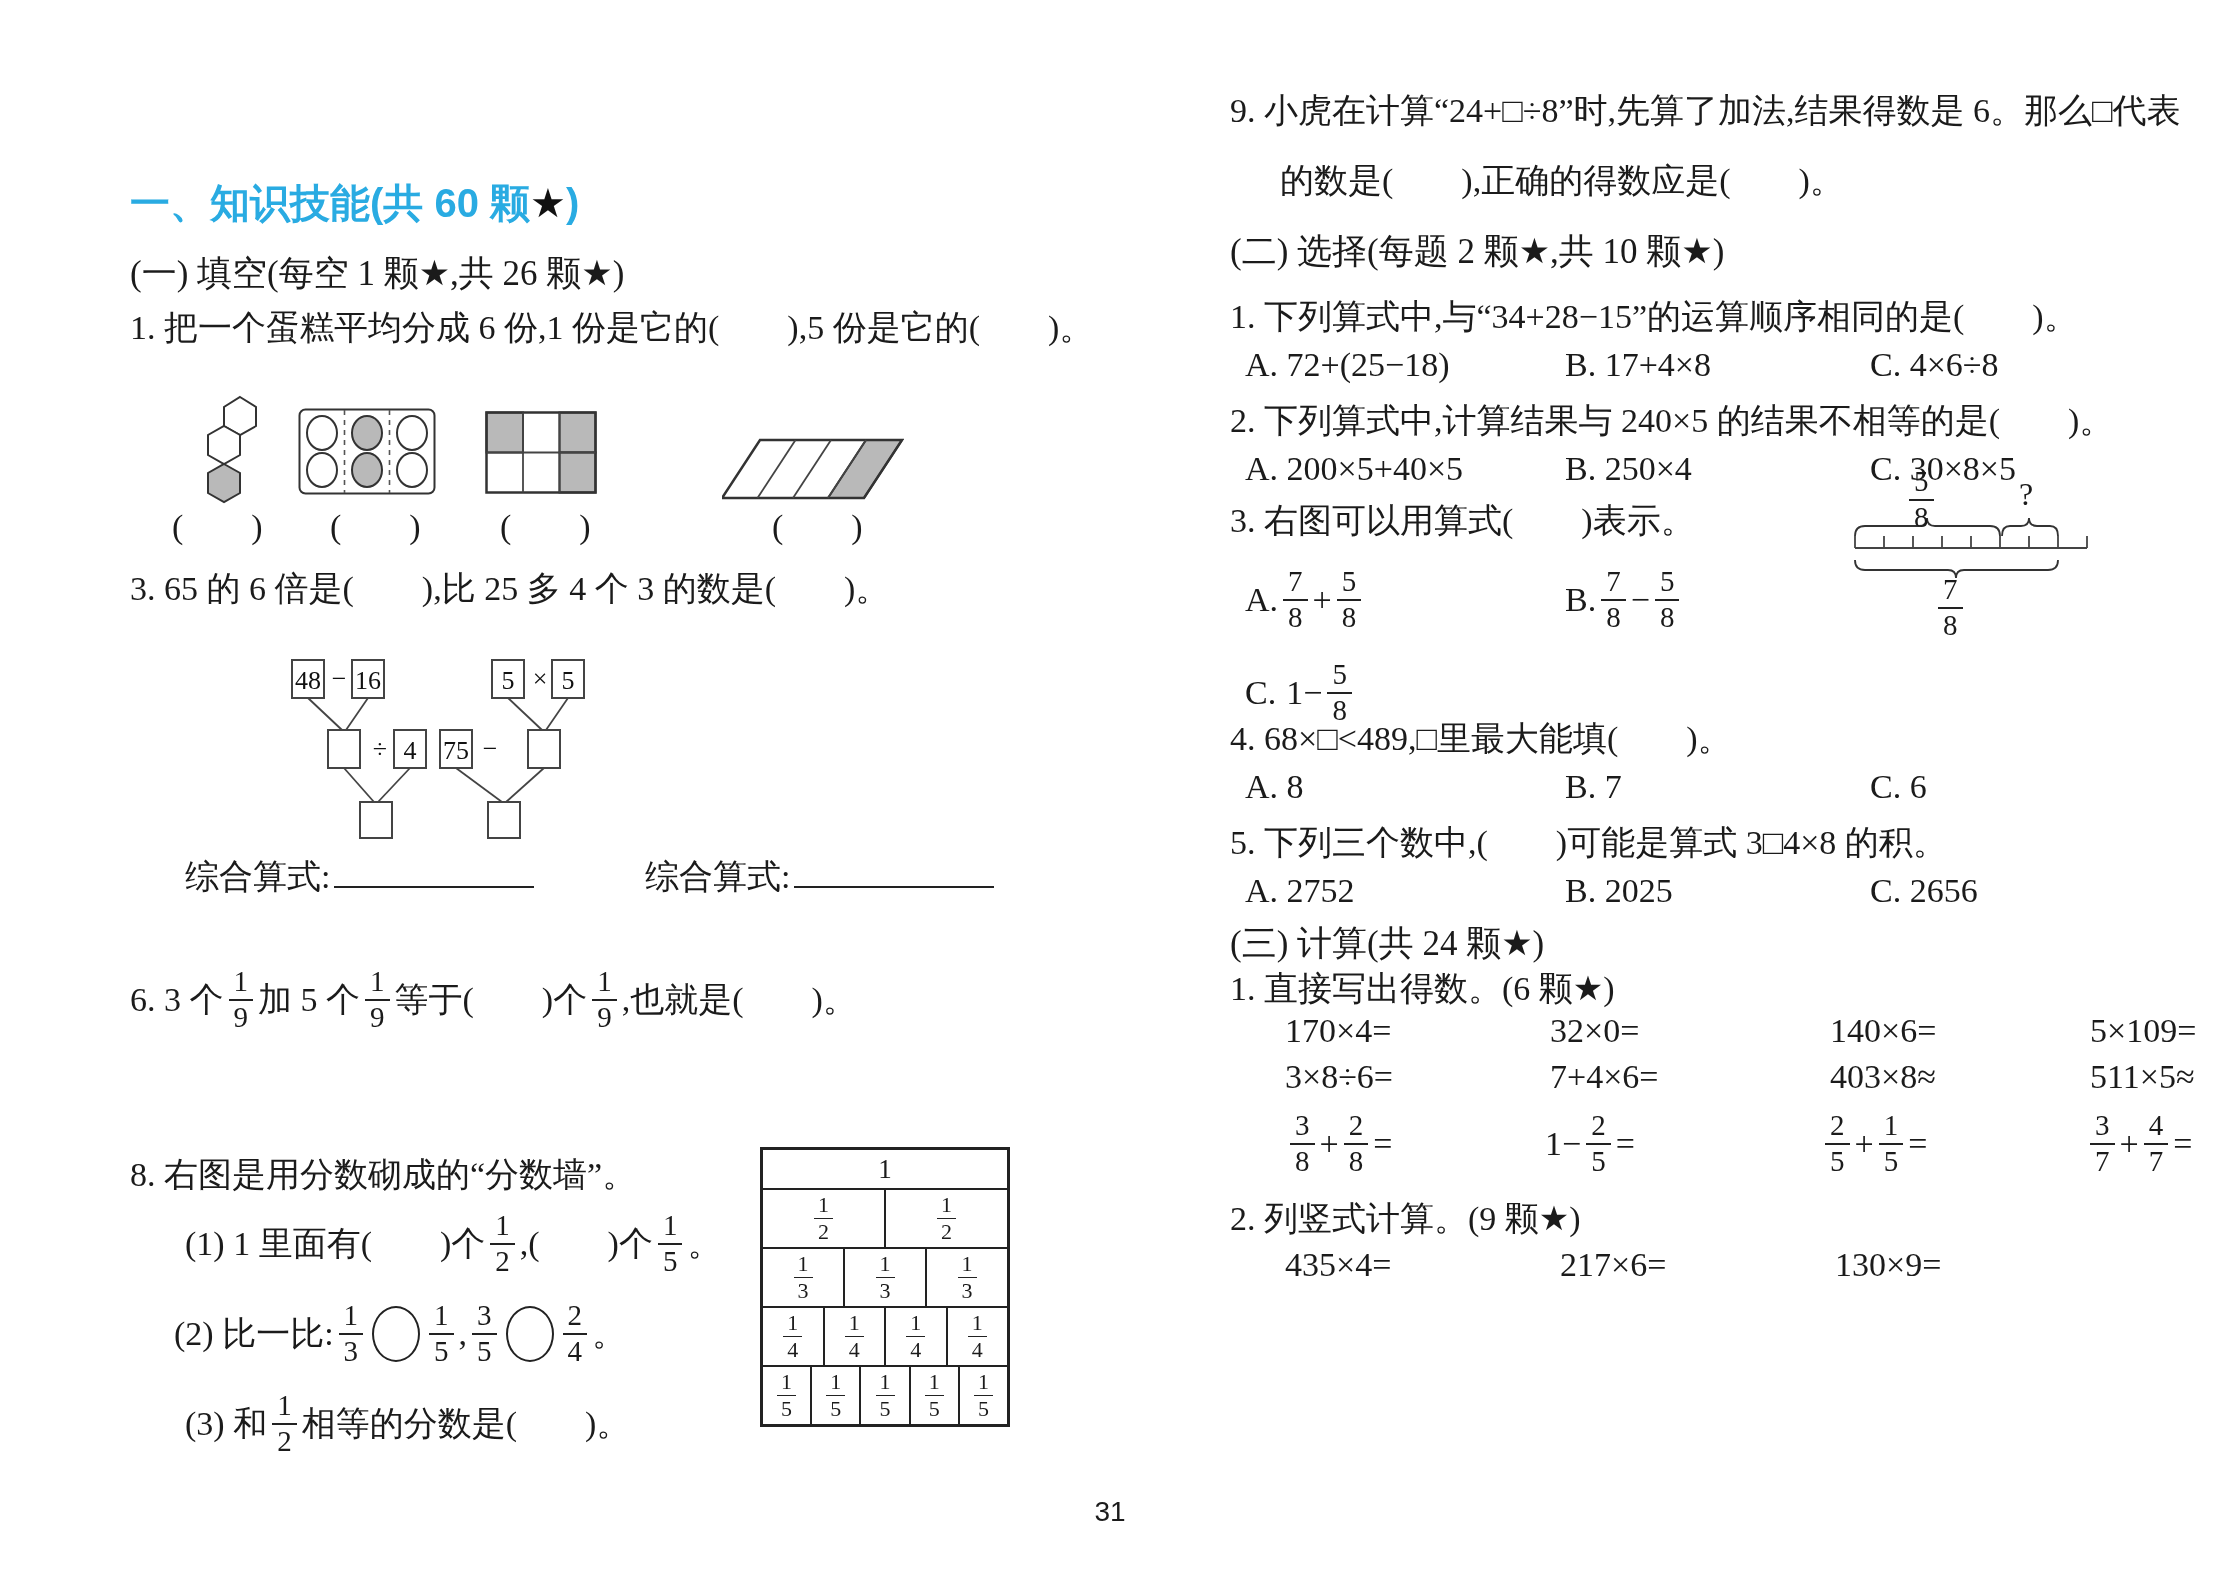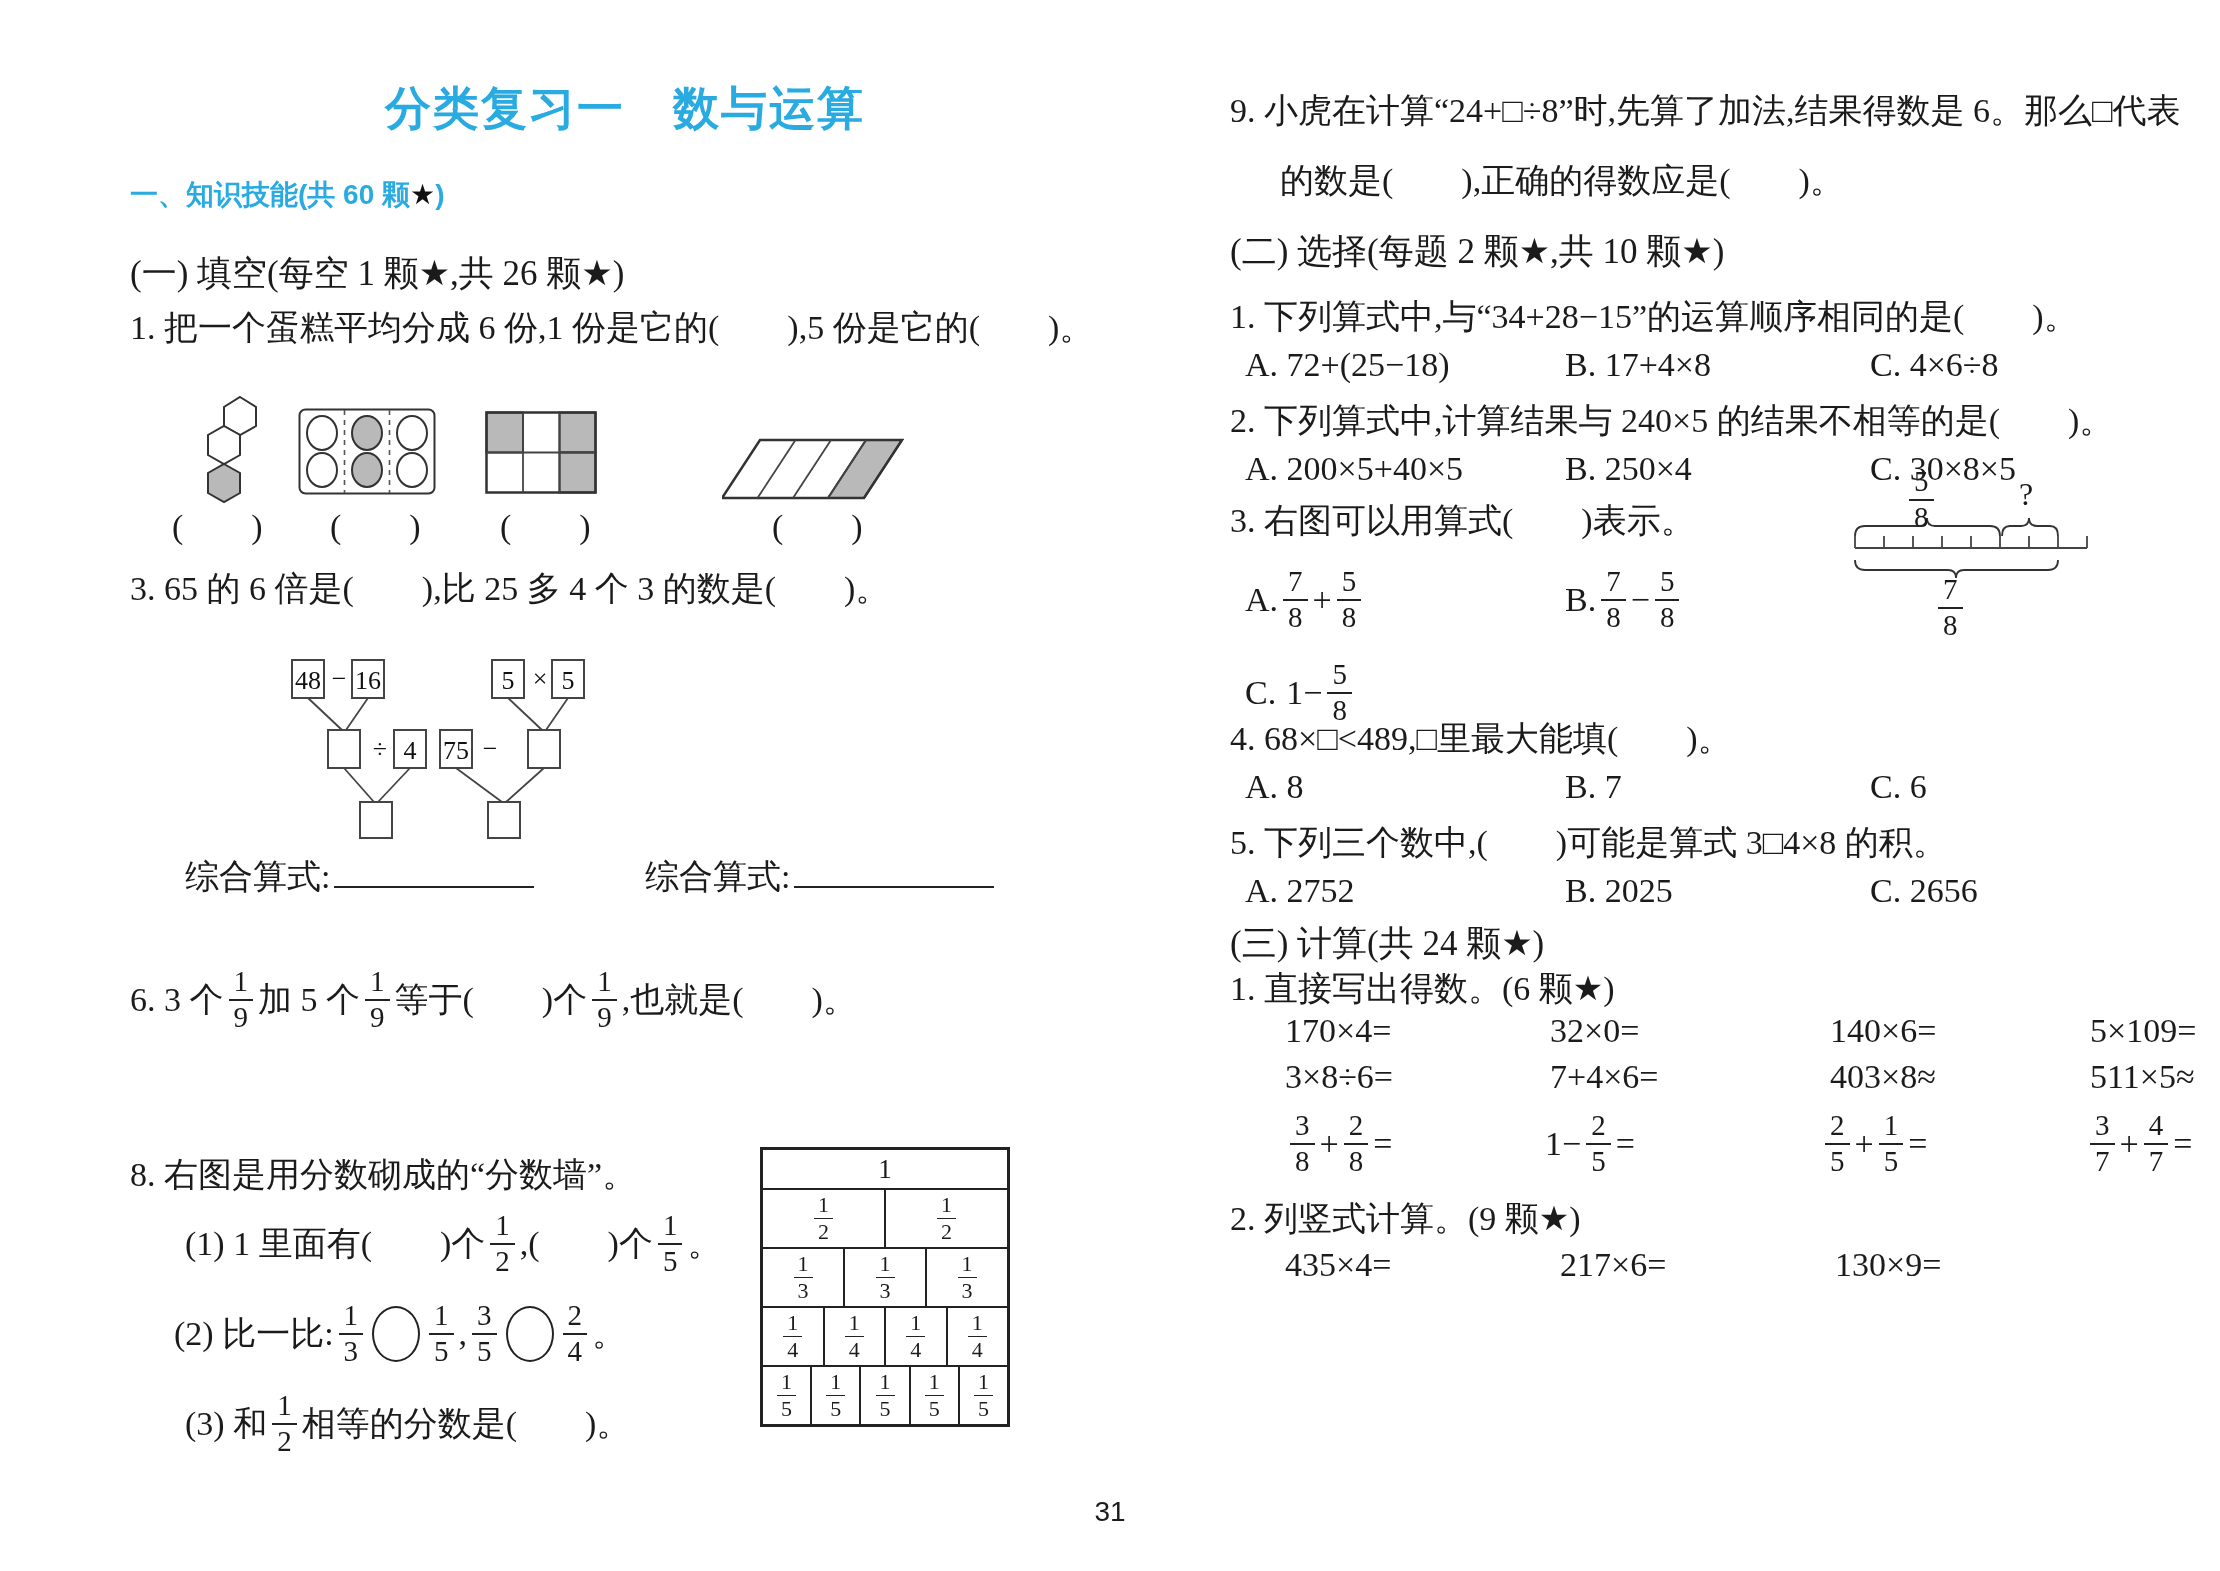--- a/index.html
+++ b/index.html
@@ -2,21 +2,21 @@
 <html style="--accent: #29abe2; --shade: #b9b9b9;"><head>
 <meta charset="utf-8">
 <style>
 :root{ --accent:#29abe2; --shade:#b9b9b9; }
 html,body{margin:0;padding:0;background:#fff;}
 #page{position:relative;width:2220px;height:1571px;background:#ffffff;overflow:hidden;
       font-family:"Liberation Serif","DejaVu Serif","DejaVu Sans",serif;color:#1b1b1b;font-size:34px;}
 .abs{position:absolute;white-space:nowrap;}
 .blue{color:var(--accent);font-family:"Liberation Sans","DejaVu Sans",sans-serif;font-weight:bold;}
 .title{font-size:46px;letter-spacing:2px;text-align:center;width:990px;}
-.h1{font-size:28px;}
+.h1{font-size:40px;}
 .h1 .star{color:#111;}
 .sub{font-size:35px;}
 .line-flex{display:flex;align-items:center;height:95px;}
 .frac{display:inline-block;vertical-align:middle;text-align:center;line-height:1.08;font-size:29px;margin:0 5px;}
 .frac .fn{display:block;border-bottom:2px solid #222;padding:0 5px 2px;}
 .frac .fd{display:block;padding-top:1px;}
 .blank-line{display:inline-block;width:200px;border-bottom:2.5px solid #222;height:34px;vertical-align:baseline;margin-left:4px;}
 .cmp-circle{display:inline-block;width:44px;height:52px;border:2.5px solid #222;border-radius:50%;margin:0 4px;flex:0 0 auto;}
 .wall{position:absolute;left:760px;top:1147px;width:250px;border:3px solid #222;box-sizing:border-box;background:#fff;}
 .wall-row{display:flex;}
@@ -37,21 +37,20 @@
 .diagram{position:absolute;left:1845px;top:470px;width:260px;height:165px;}
 .diagram .frac{position:absolute;margin:0;}
 .diagram .qmark{position:absolute;font-size:32px;}
 .pagenum{left:0;top:1496px;width:2220px;text-align:center;font-size:28px;font-family:"Liberation Sans","DejaVu Sans",sans-serif;}
 </style>
 </head>
 <body>
 
 <div id="page">
 
-  <div class="abs blue title" style="left:130px;top:78px">分类复习一　数与运算</div>
   <div class="abs blue h1" style="left:130px;top:176px"><span>一、知识技能(共 60 颗</span><span class="star">★</span><span>)</span></div>
   <div class="abs sub" style="left:130px;top:250px">(一) 填空(每空 1 颗★,共 26 颗★)</div>
 
   <div class="abs" style="left:130px;top:305px">1. 把一个蛋糕平均分成 6 份,1 份是它的(　　),5 份是它的(　　)。</div>
 
   <svg class="abs" style="left:168px;top:394px" width="110" height="115" viewBox="0 0 110 115">
     <polygon class="shape" points="72,3 88,13 88,32 72,41 56,32 56,13"></polygon>
     <polygon class="shape" points="56,32 72,41 72,61 56,70 40,61 40,41"></polygon>
     <polygon class="shaded" points="56,70 72,79 72,99 56,108 40,99 40,79"></polygon>
   </svg>

